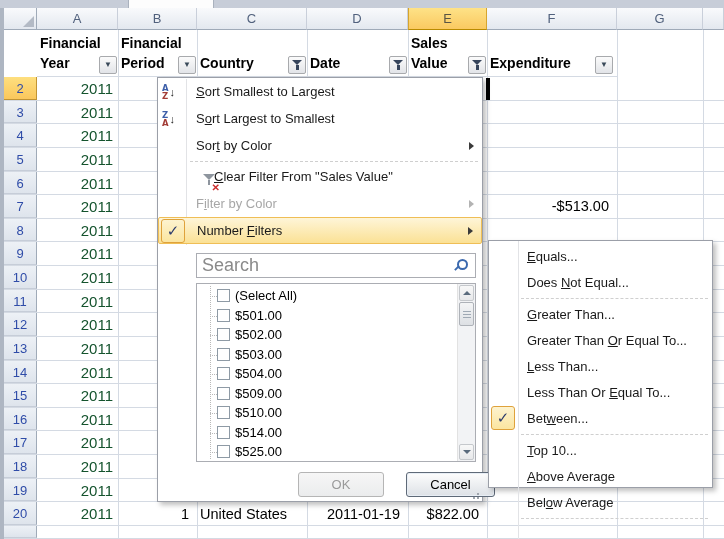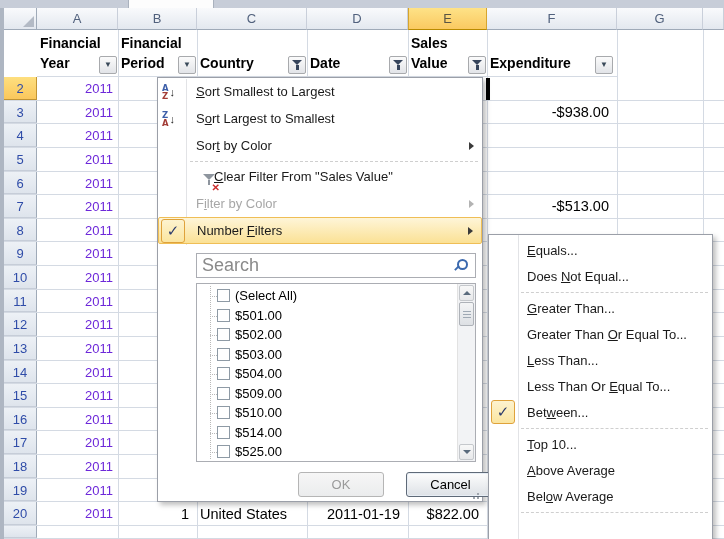--- a/index.html
+++ b/index.html
@@ -32,30 +32,30 @@
   .funnel{display:flex;flex-direction:column;align-items:center;}
   .funnel .tri{width:0;height:0;border-left:5px solid transparent;border-right:5px solid transparent;border-top:5px solid #36455C;}
   .funnel .stem{width:3px;height:5px;background:#36455C;}
   
   .grow{position:absolute;left:4px;width:720px;box-sizing:border-box;border-bottom:1px solid #D4DAE3;}
   .rowhdr{position:absolute;left:0;top:0;width:33px;height:100%;box-sizing:border-box;
           background:linear-gradient(#EDF1F6,#DEE4EC);border-right:1px solid #9FAAB8;border-bottom:1px solid #C6CDD8;
           color:#2F4CA8;font-size:13px;text-align:center;}
   .rowhdr.sel{background:linear-gradient(#FEDF7F,#FAC75C);border-right:1px solid #C19434;border-bottom:1px solid #C19434;}
   .cellA{position:absolute;left:33px;top:0;width:81px;height:100%;box-sizing:border-box;
-         text-align:right;padding-right:5px;font-size:13px;color:#6d28d9;}
+         text-align:right;padding-right:5px;font-size:15px;color:#14532d;}
   .vline{position:absolute;top:30px;height:509px;width:1px;background:#D4DAE3;z-index:1;}
   .datacell{position:absolute;height:24px;line-height:23px;font-size:14.5px;color:#000;z-index:2;box-sizing:border-box;white-space:nowrap;}
   .r{text-align:right;padding-right:5px;} .l{text-align:left;padding-left:3px;}
   #e2cursor{position:absolute;left:486px;top:78px;width:4px;height:22px;background:#000;z-index:3;}
   
   .menu{position:absolute;background:#fff;border:1px solid #9B9FA8;box-sizing:border-box;
         box-shadow:3px 3px 5px rgba(0,0,0,.25);z-index:10;}
   #mainmenu{left:157px;top:77px;width:326px;height:425px;}
-  #submenu{left:488px;top:234px;width:225px;height:306px;z-index:12;}
+  #submenu{left:488px;top:240px;width:225px;height:248px;z-index:12;}
   .gutterline{position:absolute;width:1px;background:#E2E3E6;}
   .mitem{position:relative;height:27px;display:flex;align-items:center;box-sizing:border-box;
          font-size:13px;color:#1A1A1A;padding-left:38px;}
   #submenu .mitem{height:26px;}
   .mitem.disabled{color:#A7A7A7;}
   .mitem.highlight{background:linear-gradient(#FEF5D8,#FBE195);border:1px solid #EFBE56;border-radius:2px;}
   .msep{height:4px;position:relative;} #submenu .msep{height:6px;}
   .msep:after{content:"";position:absolute;left:32px;right:4px;top:50%;border-top:1px dashed #CFCFCF;}
   .subarrow{position:absolute;right:8px;top:50%;margin-top:-4px;width:0;height:0;
             border-left:5px solid #3A3A3A;border-top:4px solid transparent;border-bottom:4px solid transparent;}
@@ -272,21 +272,20 @@
   <div id="vlines">
       <div class="vline" style="left: 118px;"></div>
       <div class="vline" style="left: 197px;"></div>
       <div class="vline" style="left: 307px;"></div>
       <div class="vline" style="left: 408px;"></div>
       <div class="vline" style="left: 487px;"></div>
       <div class="vline" style="left: 617px;"></div>
       <div class="vline" style="left: 703px;"></div>
     </div>
 
-  <div class="datacell r" style="left:487px;top:101px;width:127px;">-$938.00</div>
   <div class="datacell r" style="left:487px;top:195px;width:127px;">-$513.00</div>
   <div class="datacell r" style="left:118px;top:503px;width:76px;">1</div>
   <div class="datacell l" style="left:197px;top:503px;width:108px;">United States</div>
   <div class="datacell r" style="left:307px;top:503px;width:98px;">2011-01-19</div>
   <div class="datacell r" style="left:408px;top:503px;width:76px;">$822.00</div>
 
   <div id="e2cursor"></div>
 
   <div id="mainmenu" class="menu">
     <div class="gutterline" style="left:28px;top:1px;height:166px;"></div>

